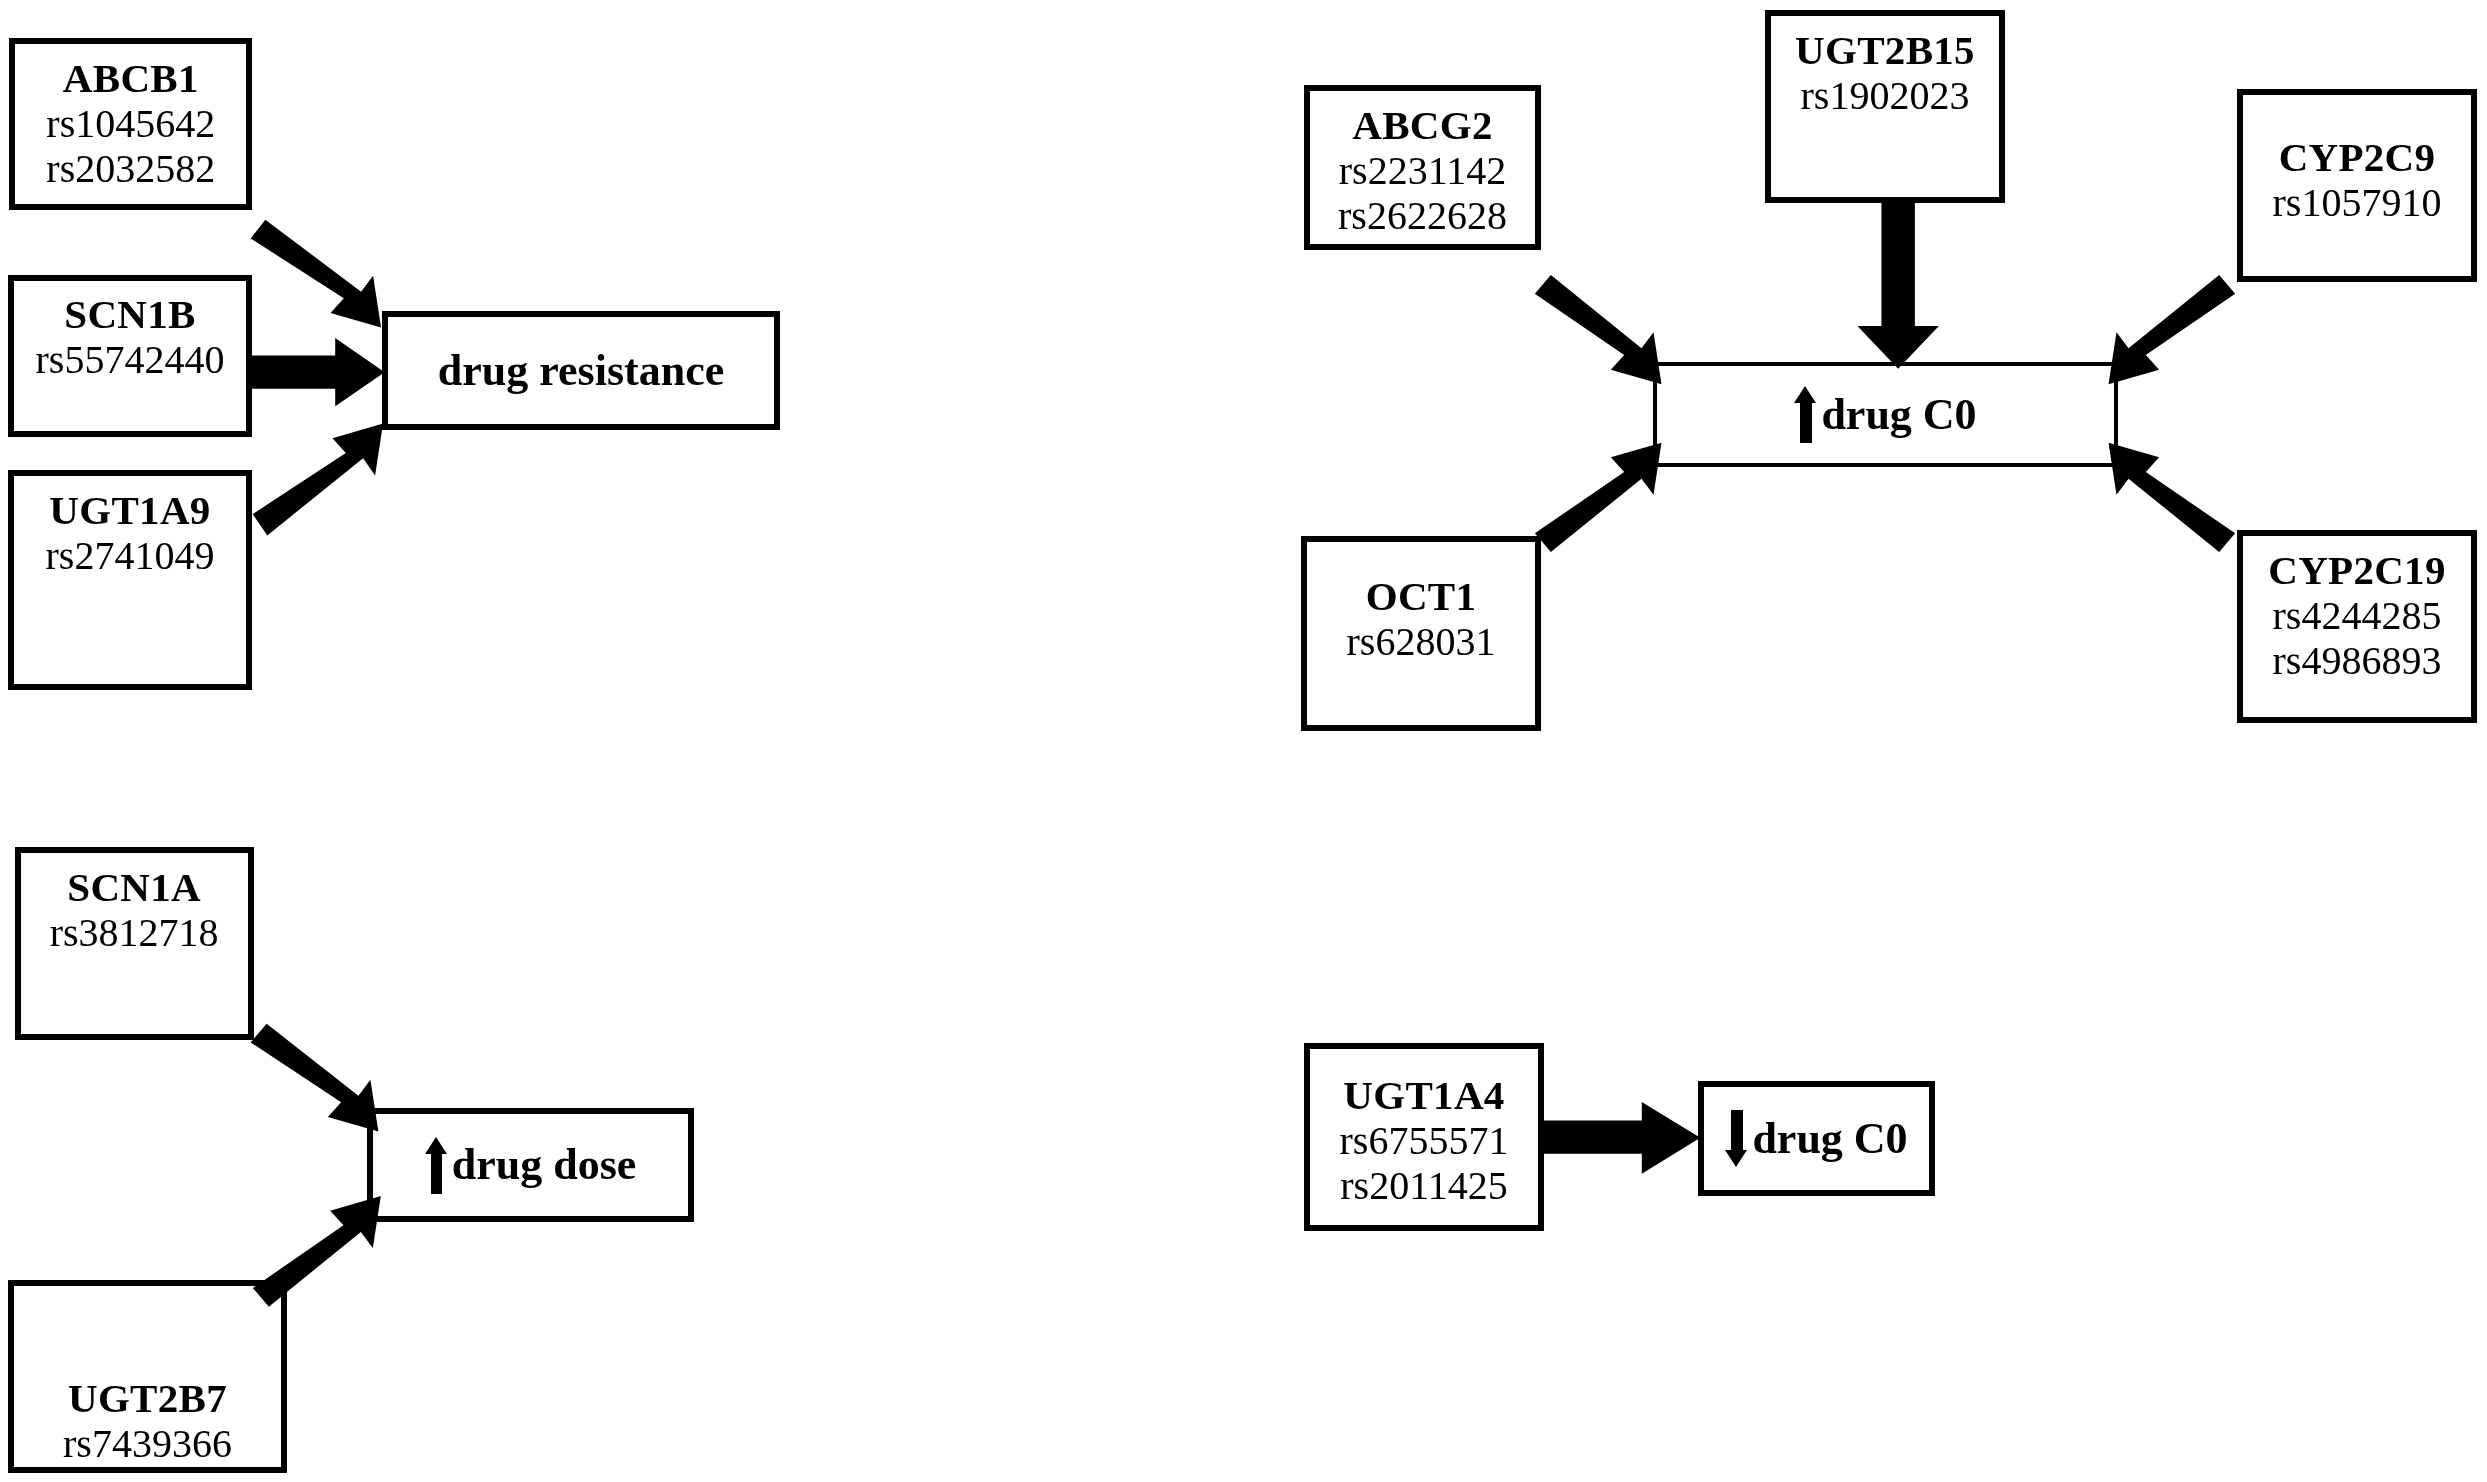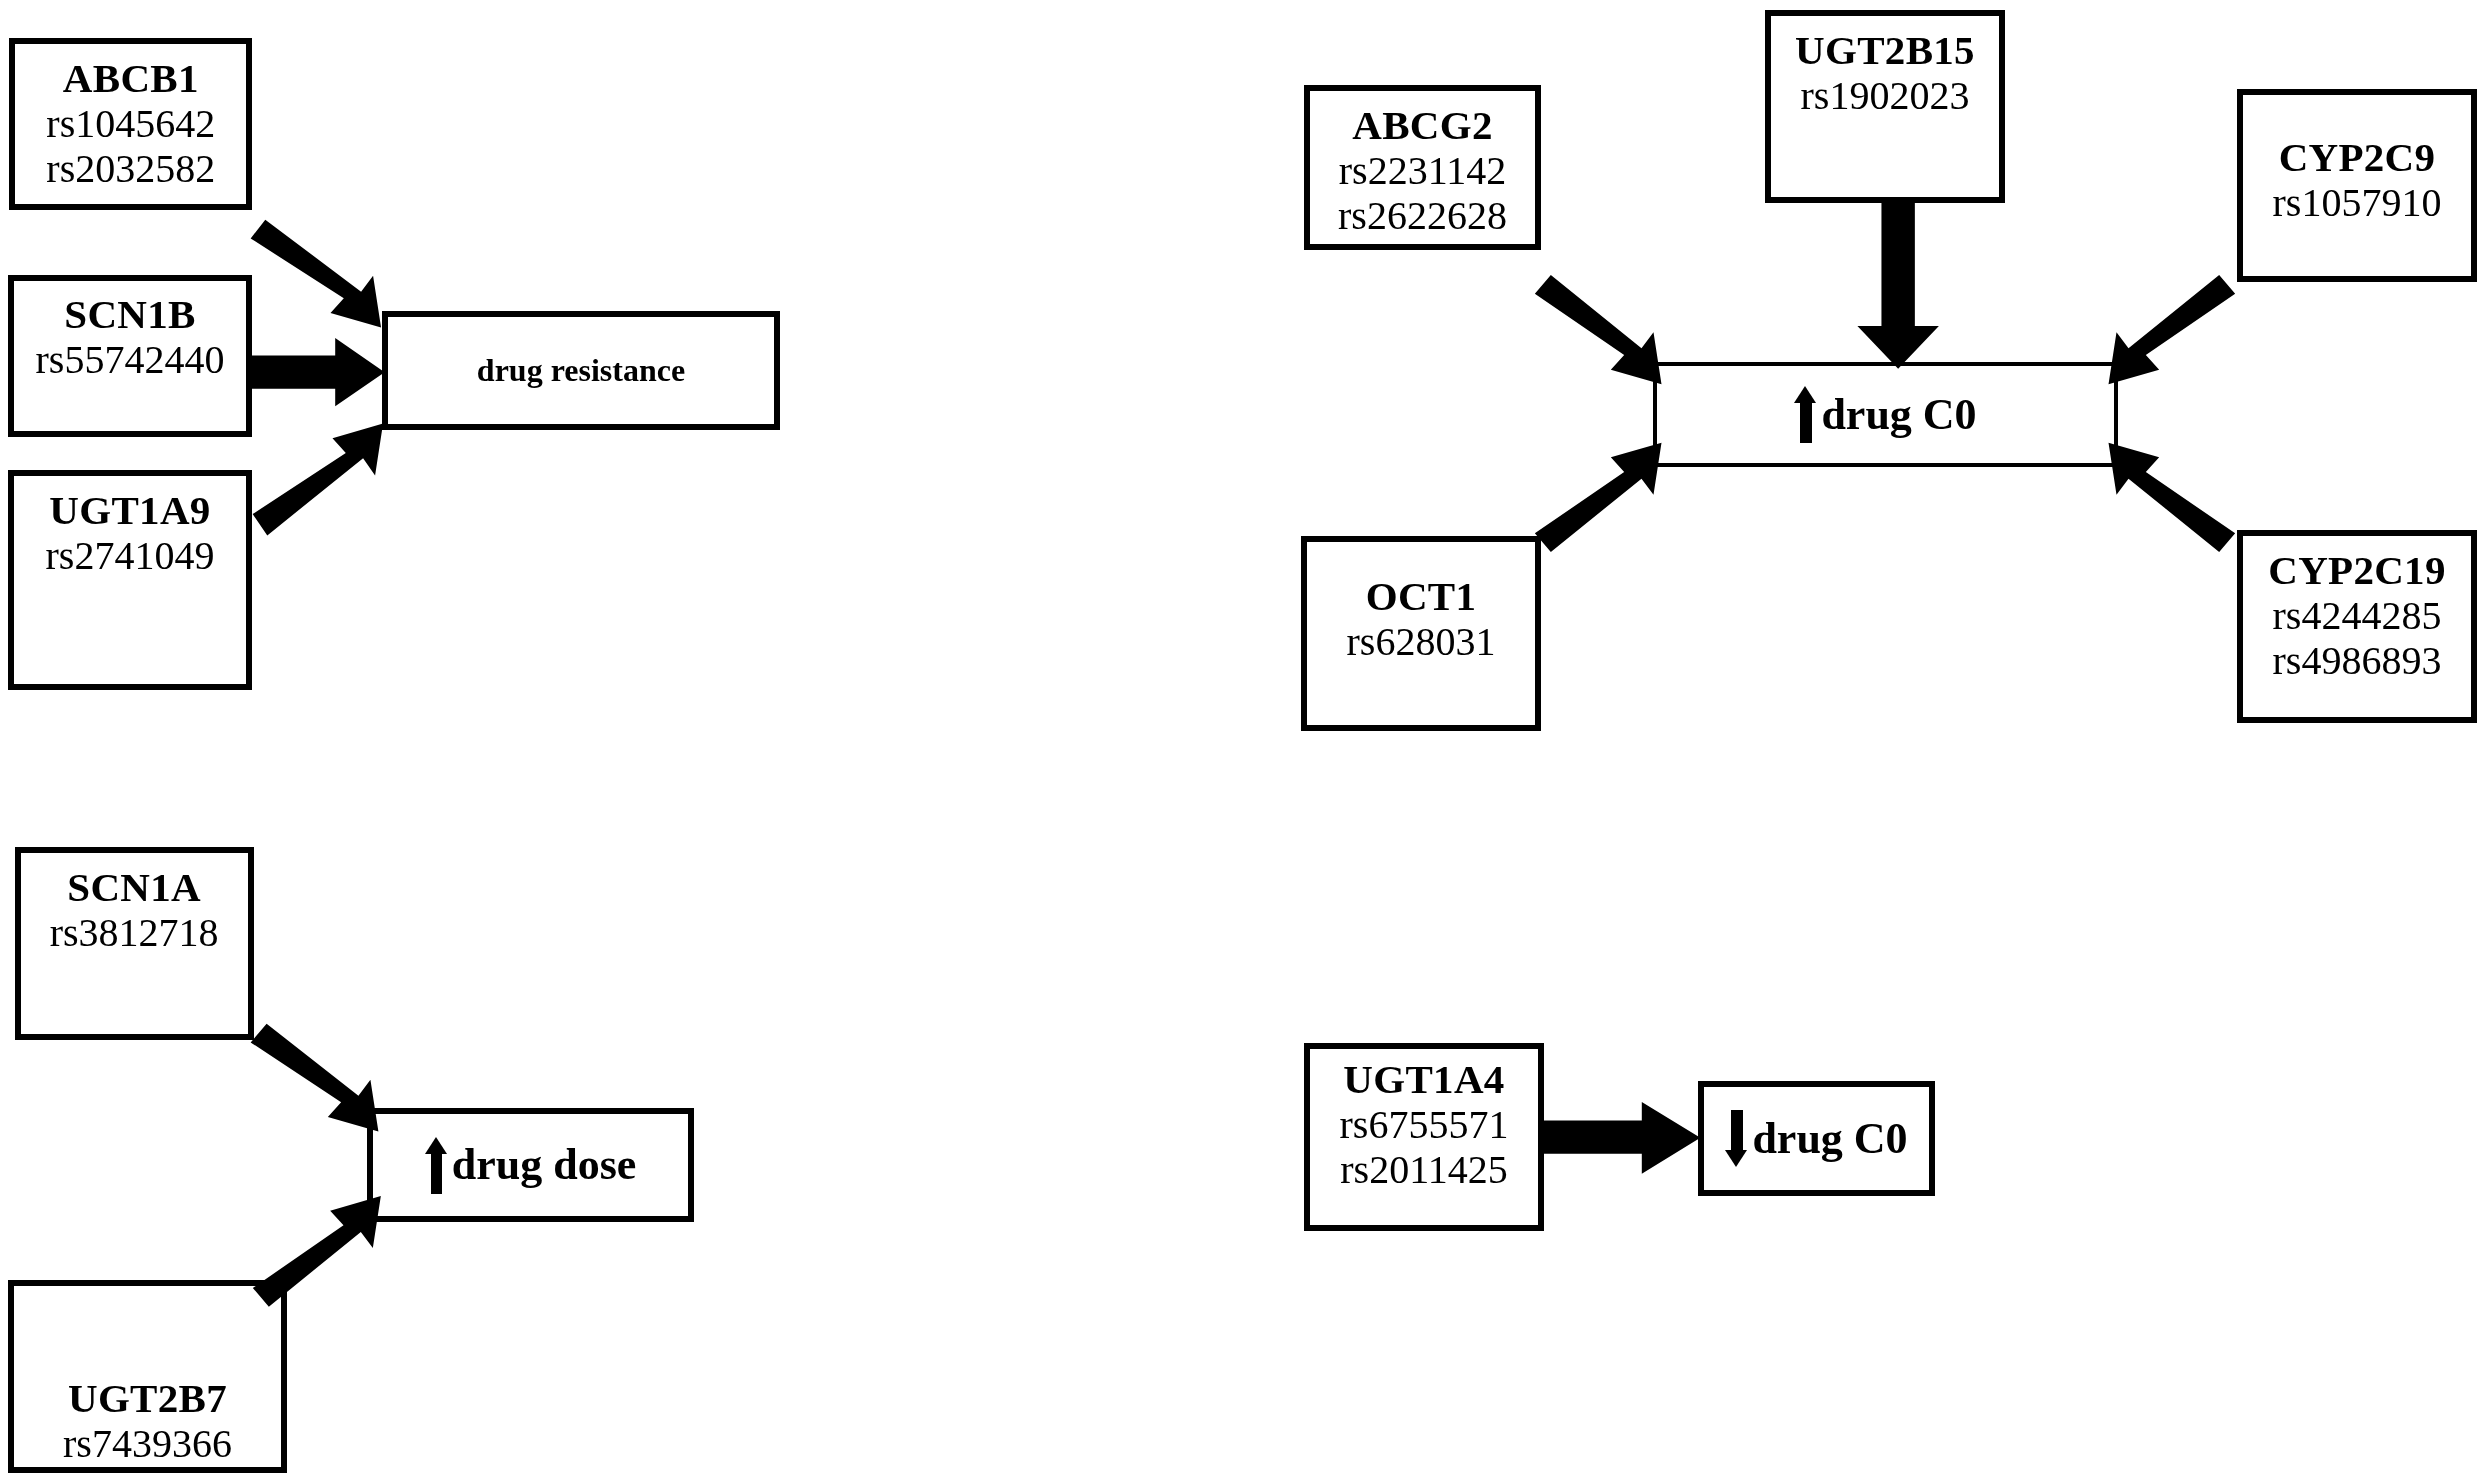--- a/index.html
+++ b/index.html
@@ -37,21 +37,21 @@
   .outcome{
     justify-content:center;
     flex-direction:row;
     align-items:center;
   }
   .outcome .otext{
     font-weight:bold;
     font-size:44px;
     white-space:nowrap;
   }
-  .outcome .otext.big{font-size:32px;}
+  .outcome .otext.big{font-size:44px;}
   .updown{
     display:inline-block;
     width:23px;
     position:relative;
     height:57px;
     margin-right:4px;
     flex:0 0 auto;
   }
   .updown .shaft{
     position:absolute;left:6px;width:11.3px;background:#000;
@@ -200,21 +200,21 @@
       <polygon fill="#000000" points="16,38 40,10 178,118 196,94 208,172 132,150 152,128"></polygon>
     </svg>
   </div>
 
   <div class="arrow" style="left:242px;top:1188px;width:167px;height:120px;">
     <svg width="167" height="120" viewBox="0 0 250 180">
       <polygon fill="#000000" points="16,150 40,178 178,66 196,90 208,12 132,34 152,56"></polygon>
     </svg>
   </div>
 
-  <div class="node" style="left:1304px;top:1043px;width:240px;height:188px;padding-top:8px;">
+  <div class="node" style="left:1304px;top:1043px;width:240px;height:188px;padding-top:8px;justify-content:center;">
     <div class="gene">UGT1A4</div>
     <div class="snp">rs6755571</div>
     <div class="snp">rs2011425</div>
   </div>
 
   <div class="node outcome" style="left:1698px;top:1081px;width:237px;height:115px;">
     <span class="updown down">
       <span class="shaft"></span>
         <span class="head"></span>
     </span>

